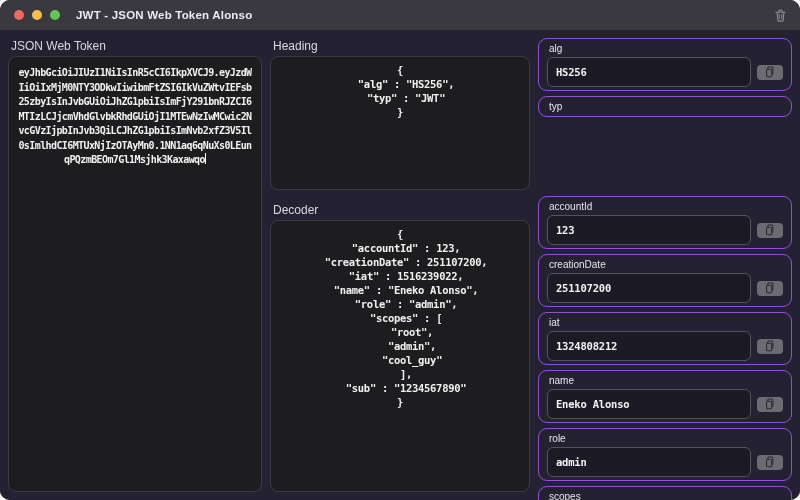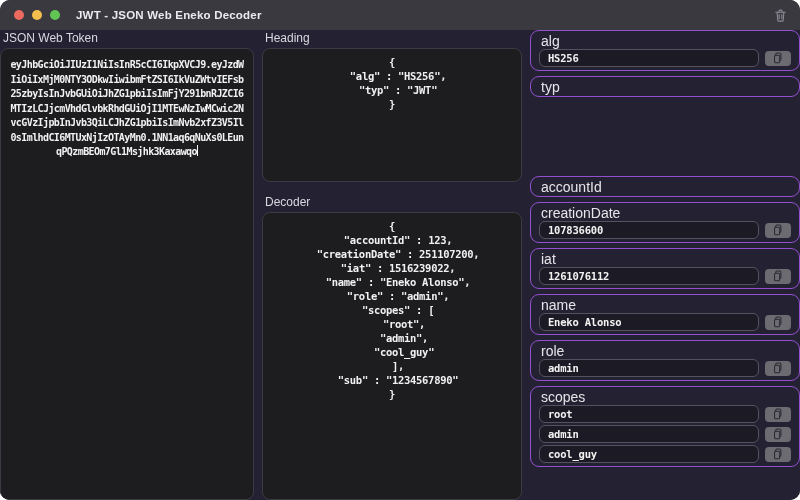--- a/index.html
+++ b/index.html
@@ -14,21 +14,21 @@
     padding:0 10px 0 14px;}
   .traffic{width:10px;height:10px;border-radius:50%;margin-right:8px;flex:0 0 auto;border:none;padding:0;cursor:default;}
   .t-red{background:#ec6a5e;}
   .t-yellow{background:#f4bf4f;}
   .t-green{background:#61c554;}
   .win-title{color:#eceaf0;font-size:11.5px;font-weight:700;margin-left:8px;letter-spacing:.2px;}
   .titlebar .spacer{flex:1;}
   .trash-btn{background:none;border:none;padding:2px;cursor:pointer;display:flex;align-items:center;}
 
   
-  .content{flex:1;display:flex;gap:8px;background:#242232;min-height:0;}
+  .content{flex:1;display:flex;gap:8px;padding:8px;background:#242232;min-height:0;}
   .col{display:flex;flex-direction:column;min-height:0;}
   .col-left{width:254px;flex:0 0 254px;}
   .col-mid{width:260px;flex:0 0 260px;}
   .col-right{flex:1;}
 
   .section-label{color:#d9d8e0;font-size:12px;line-height:16px;margin:0 0 2px 3px;}
 
   .code-box{background:#1d1d1f;border:1px solid #3c3b44;border-radius:8px;
     color:#f1f1f2;font-family:"DejaVu Sans Mono",monospace;font-weight:700;
     white-space:pre-wrap;overflow:hidden;text-align:center;}
@@ -38,41 +38,41 @@
   .json-box{padding:6px 10px;font-size:10.5px;line-height:14px;letter-spacing:-0.3px;}
   .heading-box{height:134px;flex:0 0 134px;}
   .payload-label{margin-top:12px;}
   .payload-box{flex:1;}
 
   
   .claims-group{display:flex;flex-direction:column;}
   .payload-claims{margin-top:74px;}
   .card{border:1.5px solid #9351d1;border-radius:9px;padding:2px 8px 3px 8px;margin-bottom:5px;
     background:#242232;}
-  .card-key{color:#e6e5ea;font-size:14px;line-height:12px;margin:2px 0 0 2px;}
+  .card-key{color:#e6e5ea;font-size:10px;line-height:12px;margin:2px 0 0 2px;}
   .card-row{display:flex;align-items:center;gap:6px;margin-top:2px;}
   .card-row + .card-row{margin-top:2px;}
-  .card-field{flex:1;height:18px;background:#1c1b25;border:1px solid #53525e;border-radius:6px;
+  .card-field{flex:1;height:30px;background:#1c1b25;border:1px solid #53525e;border-radius:6px;
     display:flex;align-items:center;padding:0 8px;color:#f2f2f2;
     font-family:"DejaVu Sans Mono",monospace;font-weight:700;font-size:10.5px;letter-spacing:-0.2px;
     white-space:nowrap;overflow:hidden;}
   .copy-btn{width:26px;height:15px;flex:0 0 26px;background:#6c6b72;border:none;border-radius:4px;
     display:flex;align-items:center;justify-content:center;cursor:pointer;padding:0;}
   .copy-icon rect{fill:#6c6b72;stroke:#2a2930;stroke-width:1.2;}
 </style>
 </head>
 <body>
 
 <div class="window">
 
   <div class="titlebar">
     <button class="traffic t-red"></button>
     <button class="traffic t-yellow"></button>
     <button class="traffic t-green"></button>
-    <span class="win-title">JWT - JSON Web Eneko Decoder</span>
+    <span class="win-title">JWT - JSON Web Token Alonso</span>
     <span class="spacer"></span>
     <button class="trash-btn">
       <svg viewBox="0 0 16 16" width="15" height="15" fill="none" stroke="#8a8990" stroke-width="1.2" stroke-linecap="round">
         <path d="M3 4.5h10"></path>
         <path d="M6.3 4.4V3.3a1 1 0 0 1 1-1h1.4a1 1 0 0 1 1 1v1.1"></path>
         <path d="M4.4 4.5l.7 8.4a1.2 1.2 0 0 0 1.2 1.1h3.4a1.2 1.2 0 0 0 1.2-1.1l.7-8.4"></path>
         <path d="M6.6 7v4.4M9.4 7v4.4"></path>
       </svg>
     </button>
   </div>
@@ -126,39 +126,48 @@
         <div class="card">
           <div class="card-key">typ</div>
         </div>
 
       </div>
 
       <div class="claims-group payload-claims">
 
         <div class="card">
           <div class="card-key">accountId</div>
+          <div class="card-row">
+            <div class="card-field">123</div>
+            <button class="copy-btn">
+              <svg class="copy-icon" viewBox="0 0 14 14" width="12" height="12">
+                  <rect x="4.4" y="1.2" width="6" height="8.6" rx="1.3"></rect>
+                  <rect x="3" y="3.8" width="6" height="8.8" rx="1.3"></rect>
+                </svg>
+            </button>
+          </div>
         </div>
 
         <div class="card">
           <div class="card-key">creationDate</div>
           <div class="card-row">
-            <div class="card-field">107836600</div>
+            <div class="card-field">251107200</div>
             <button class="copy-btn">
               <svg class="copy-icon" viewBox="0 0 14 14" width="12" height="12">
                   <rect x="4.4" y="1.2" width="6" height="8.6" rx="1.3"></rect>
                   <rect x="3" y="3.8" width="6" height="8.8" rx="1.3"></rect>
                 </svg>
             </button>
           </div>
         </div>
 
         <div class="card">
           <div class="card-key">iat</div>
           <div class="card-row">
-            <div class="card-field">1261076112</div>
+            <div class="card-field">1324808212</div>
             <button class="copy-btn">
               <svg class="copy-icon" viewBox="0 0 14 14" width="12" height="12">
                   <rect x="4.4" y="1.2" width="6" height="8.6" rx="1.3"></rect>
                   <rect x="3" y="3.8" width="6" height="8.8" rx="1.3"></rect>
                 </svg>
             </button>
           </div>
         </div>
 
         <div class="card">

